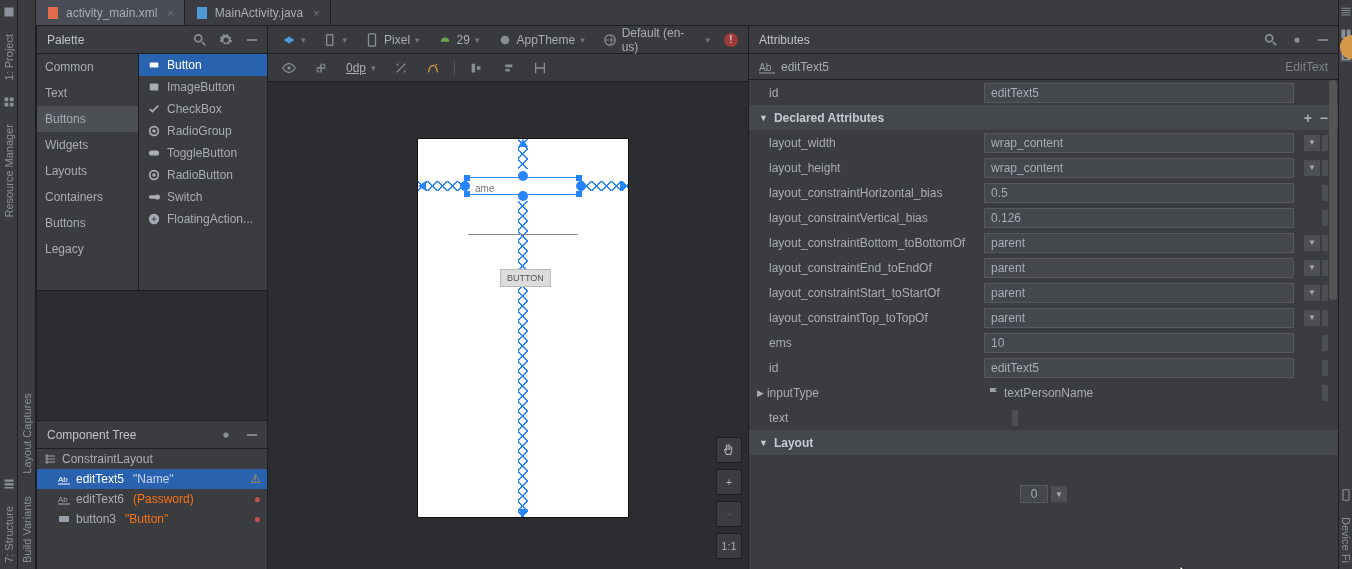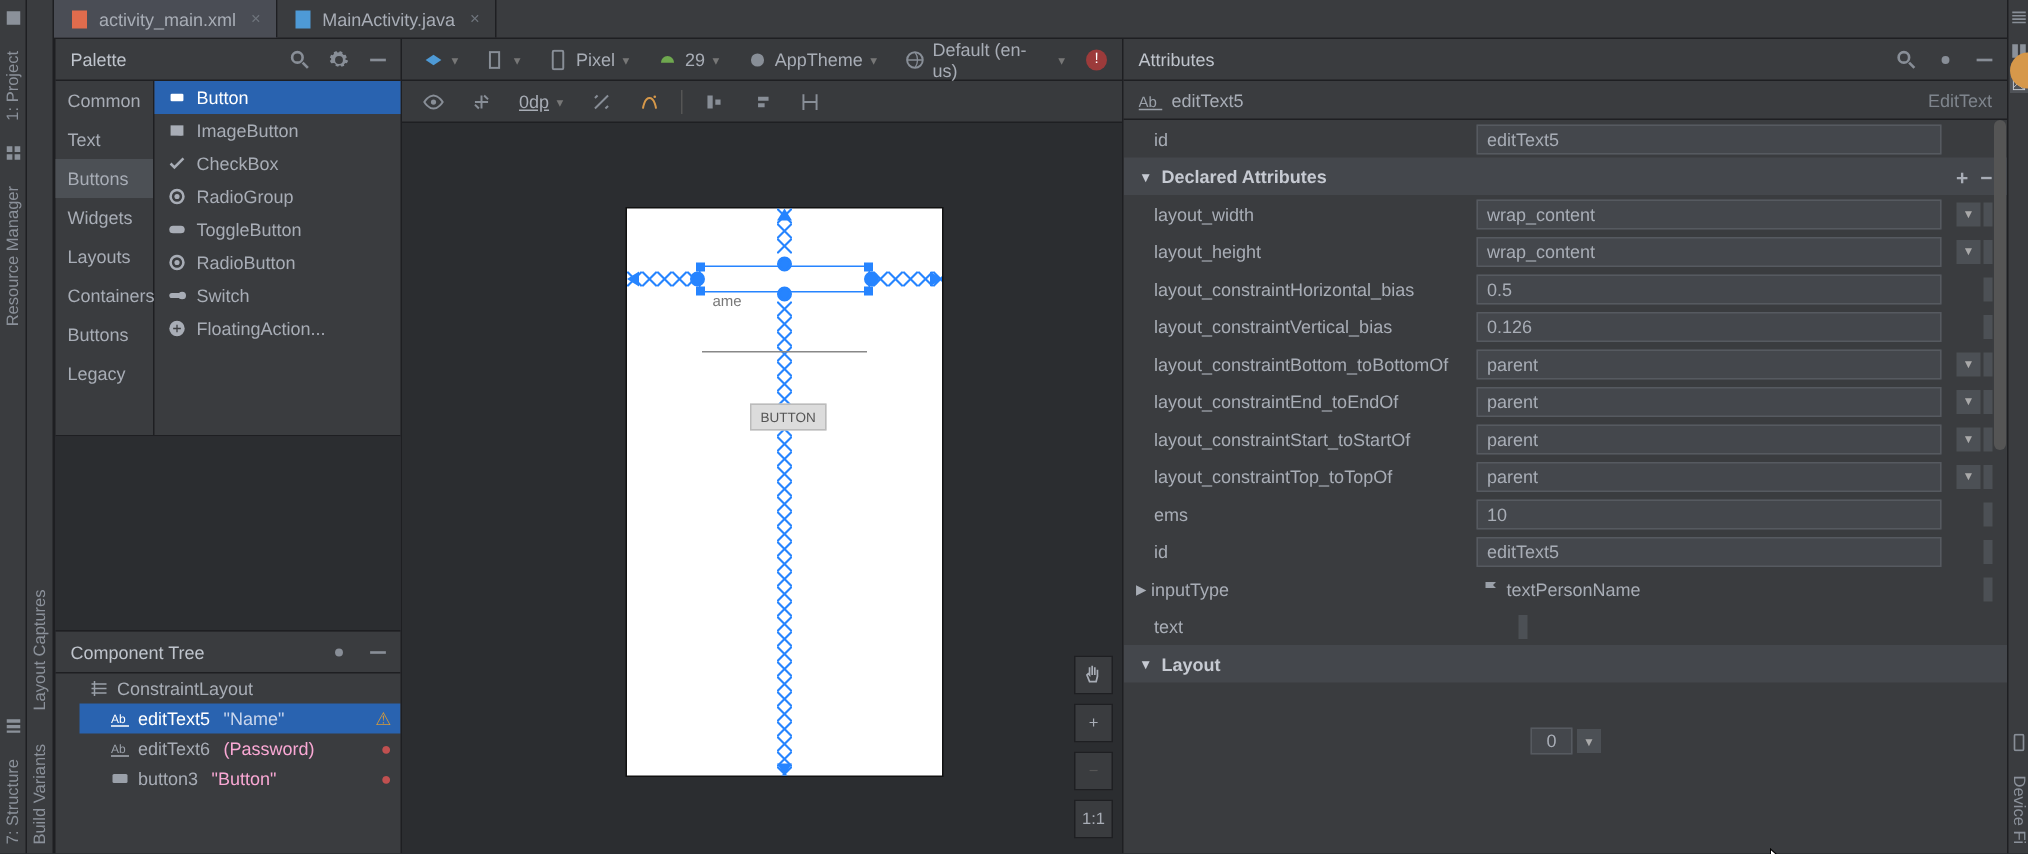--- a/index.html
+++ b/index.html
@@ -71,37 +71,37 @@
     display:flex; align-items:center; justify-content:space-between;
     padding: 0 6px 0 10px;
     border-bottom:1px solid #1e1f22;
     color:#bfc4cc;
   }
   .panel-hdr .tools { display:flex; gap:8px; align-items:center; }
   .icon-btn { width:18px; height:18px; display:flex; align-items:center; justify-content:center; cursor:pointer; }
   .icon-btn svg { width:14px; height:14px; fill:#888e97; }
 
   .palette-body { flex: 0 0 237px; display:flex; border-bottom:1px solid #1e1f22; }
-  .pal-cats { width: 66px; border-right:1px solid #1e1f22; }
+  .pal-cats { width: 102px; border-right:1px solid #1e1f22; }
   .pal-cat { padding:6px 8px; cursor:pointer; }
   .pal-cat.sel { background:#4c5055; }
   .pal-items { flex:1; }
   .pal-item { padding:4px 8px; display:flex; align-items:center; gap:6px; cursor:pointer; }
   .pal-item.sel { background:#2963b0; color:#fff; }
   .pal-item .pi { width:14px; height:14px; display:flex; align-items:center; justify-content:center; }
   .pi svg { fill:#a8adb6; width:12px; height:12px; }
   .pal-item.sel .pi svg { fill:#fff; }
 
   .spacer-mid { flex:1; background:#2b2d30; border-bottom:1px solid #1e1f22; }
 
-  .ctree-body { flex:0 0 120px; overflow:auto;padding-left:16px; }
+  .ctree-body { flex:0 0 120px; overflow:auto; }
   .ct-row { display:flex; align-items:center; padding:3px 6px; gap:5px; cursor:pointer; }
   .ct-row.sel { background:#2963b0; color:#fff; }
   .ct-indent1 { padding-left:20px; }
-  .ct-row .dim { color:#f9a8d4; margin-left:4px; }
+  .ct-row .dim { color:#f97316; margin-left:4px; }
   .ct-row.sel .dim { color:#c8d5ec; }
   .ct-row .warn { margin-left:auto; color:#d69b3a; }
   .ct-row .err  { margin-left:auto; color:#c05050; }
   .ct-row .ticon { width:14px; height:14px; display:inline-flex; align-items:center; justify-content:center;}
   .ticon svg{fill:#9aa0a9;width:12px;height:12px;}
   .ct-row.sel .ticon svg{fill:#fff;}
 
   
   .center-col { flex:1; display:flex; flex-direction:column; background:#2b2d30; min-width:0; position:relative; }
   .dtoolbar1, .dtoolbar2 {
@@ -551,21 +551,21 @@
 
           <div class="sel-box" style="left:48px; top:38px; width:114px; height:18px;">
             <div class="handle tl"></div>
               <div class="handle tr"></div>
               <div class="handle bl"></div>
               <div class="handle br"></div>
             <div class="chandle t filled"></div>
             <div class="chandle b filled"></div>
             <div class="chandle l filled"></div>
             <div class="chandle r filled"></div>
-            <span class="widget-edit" style="left:8px;top:18px;text-align:right;">ame</span>
+            <span class="widget-edit" style="left:8px;top:5px;text-align:right;">ame</span>
           </div>
 
           <div class="hr-line" style="left:50px; top:95px; width:110px;"></div>
 
           <div class="btn-widget" style="left:82px; top:130px;">BUTTON</div>
         </div>
 
         <div class="canvas-side-btns">
           <div class="sqbtn">
               <svg viewBox="0 0 16 16">

